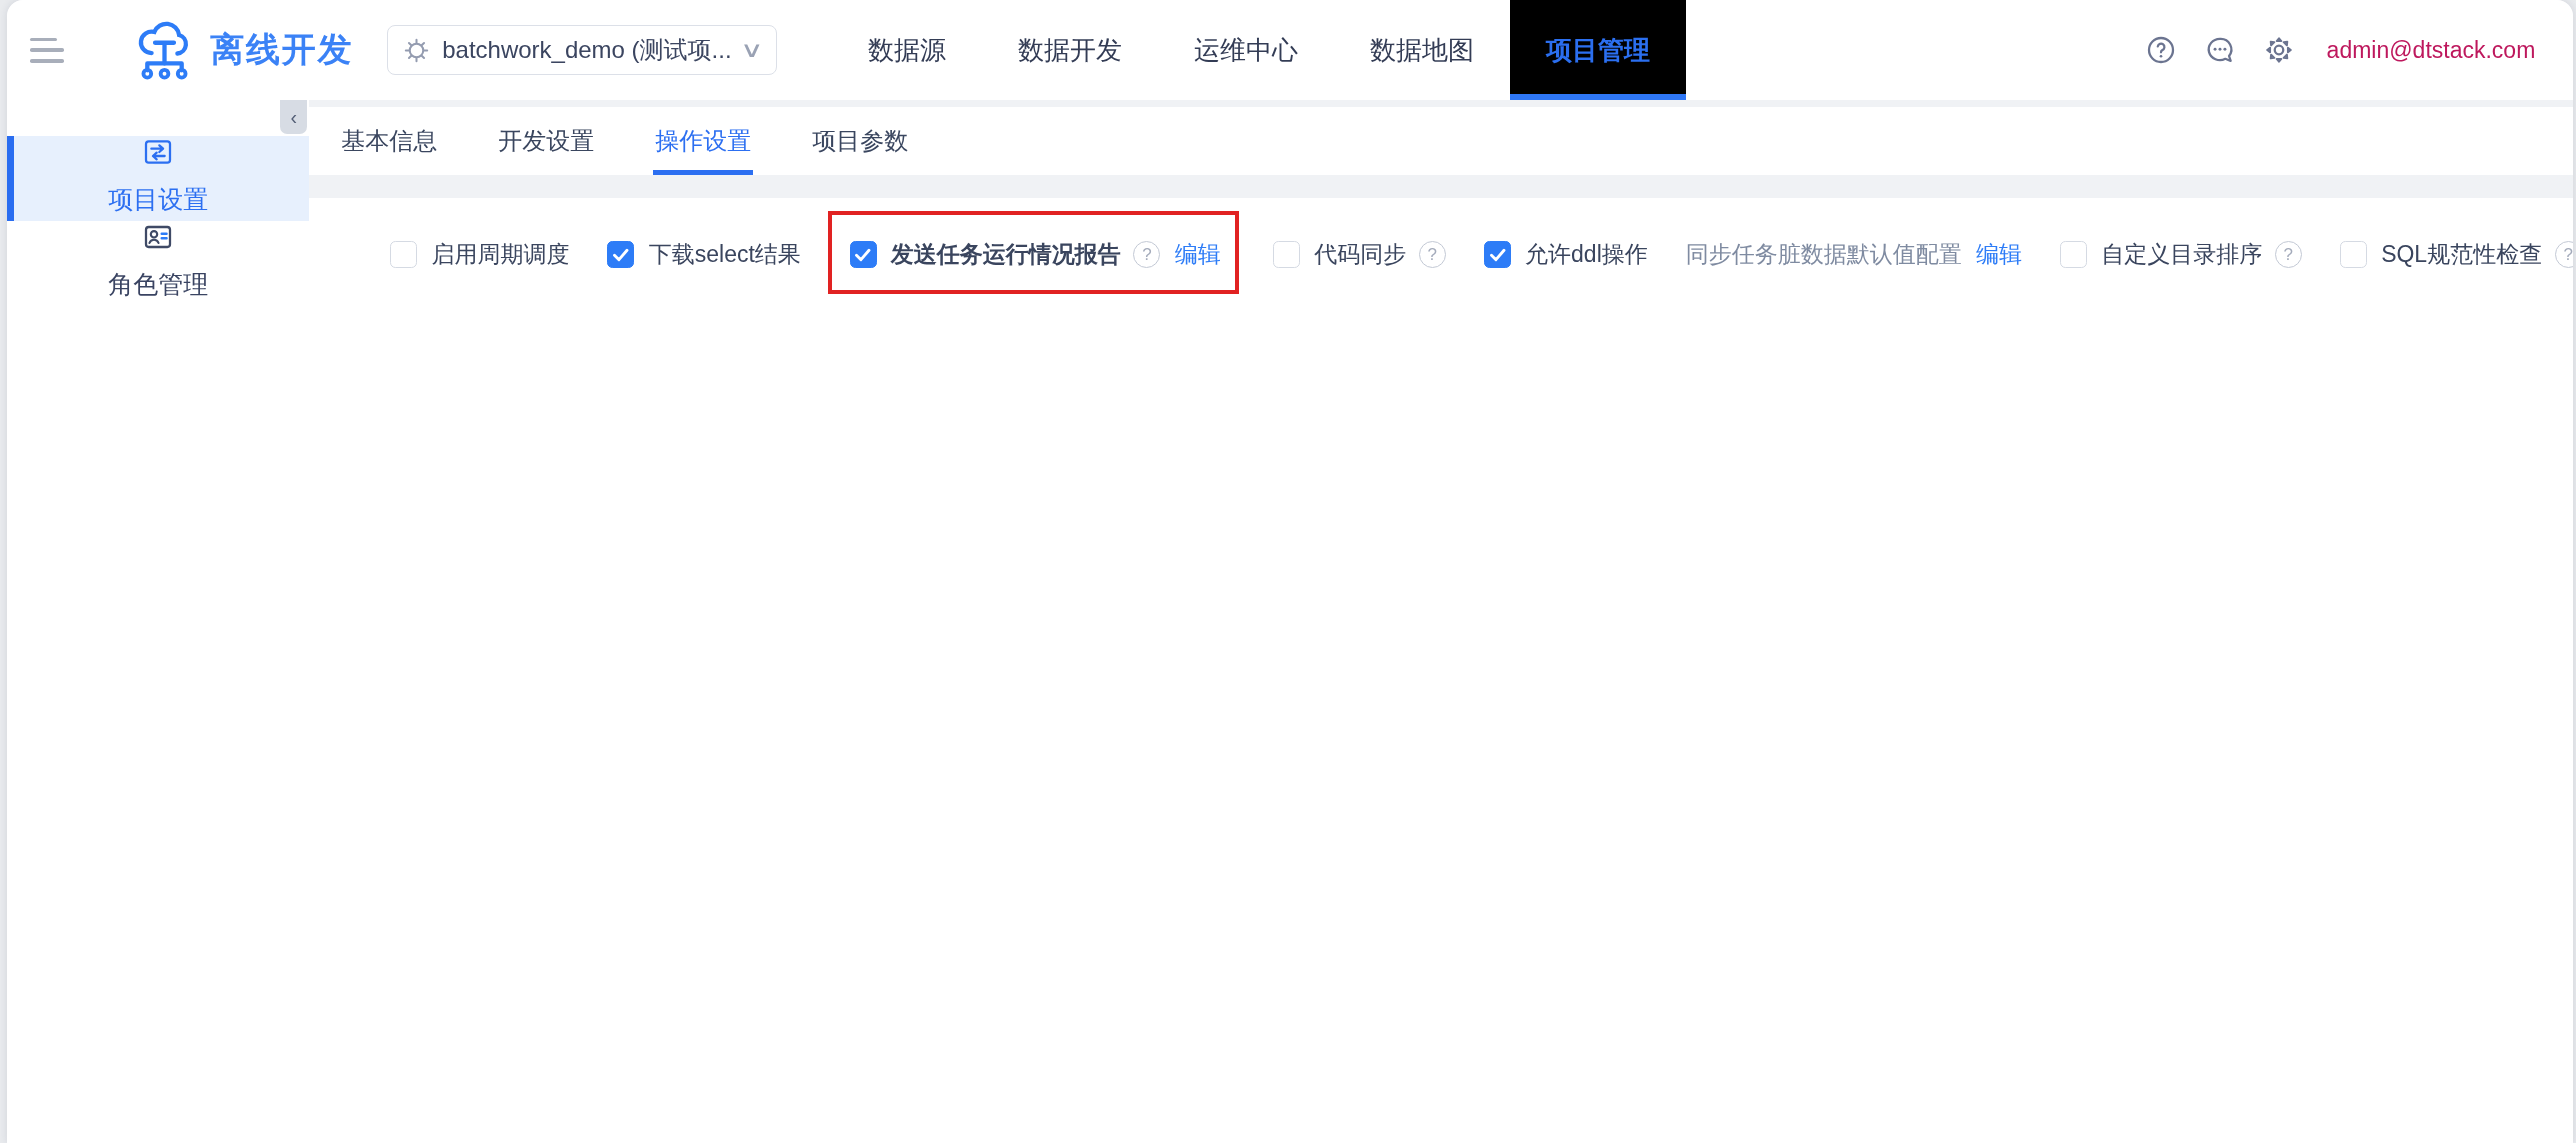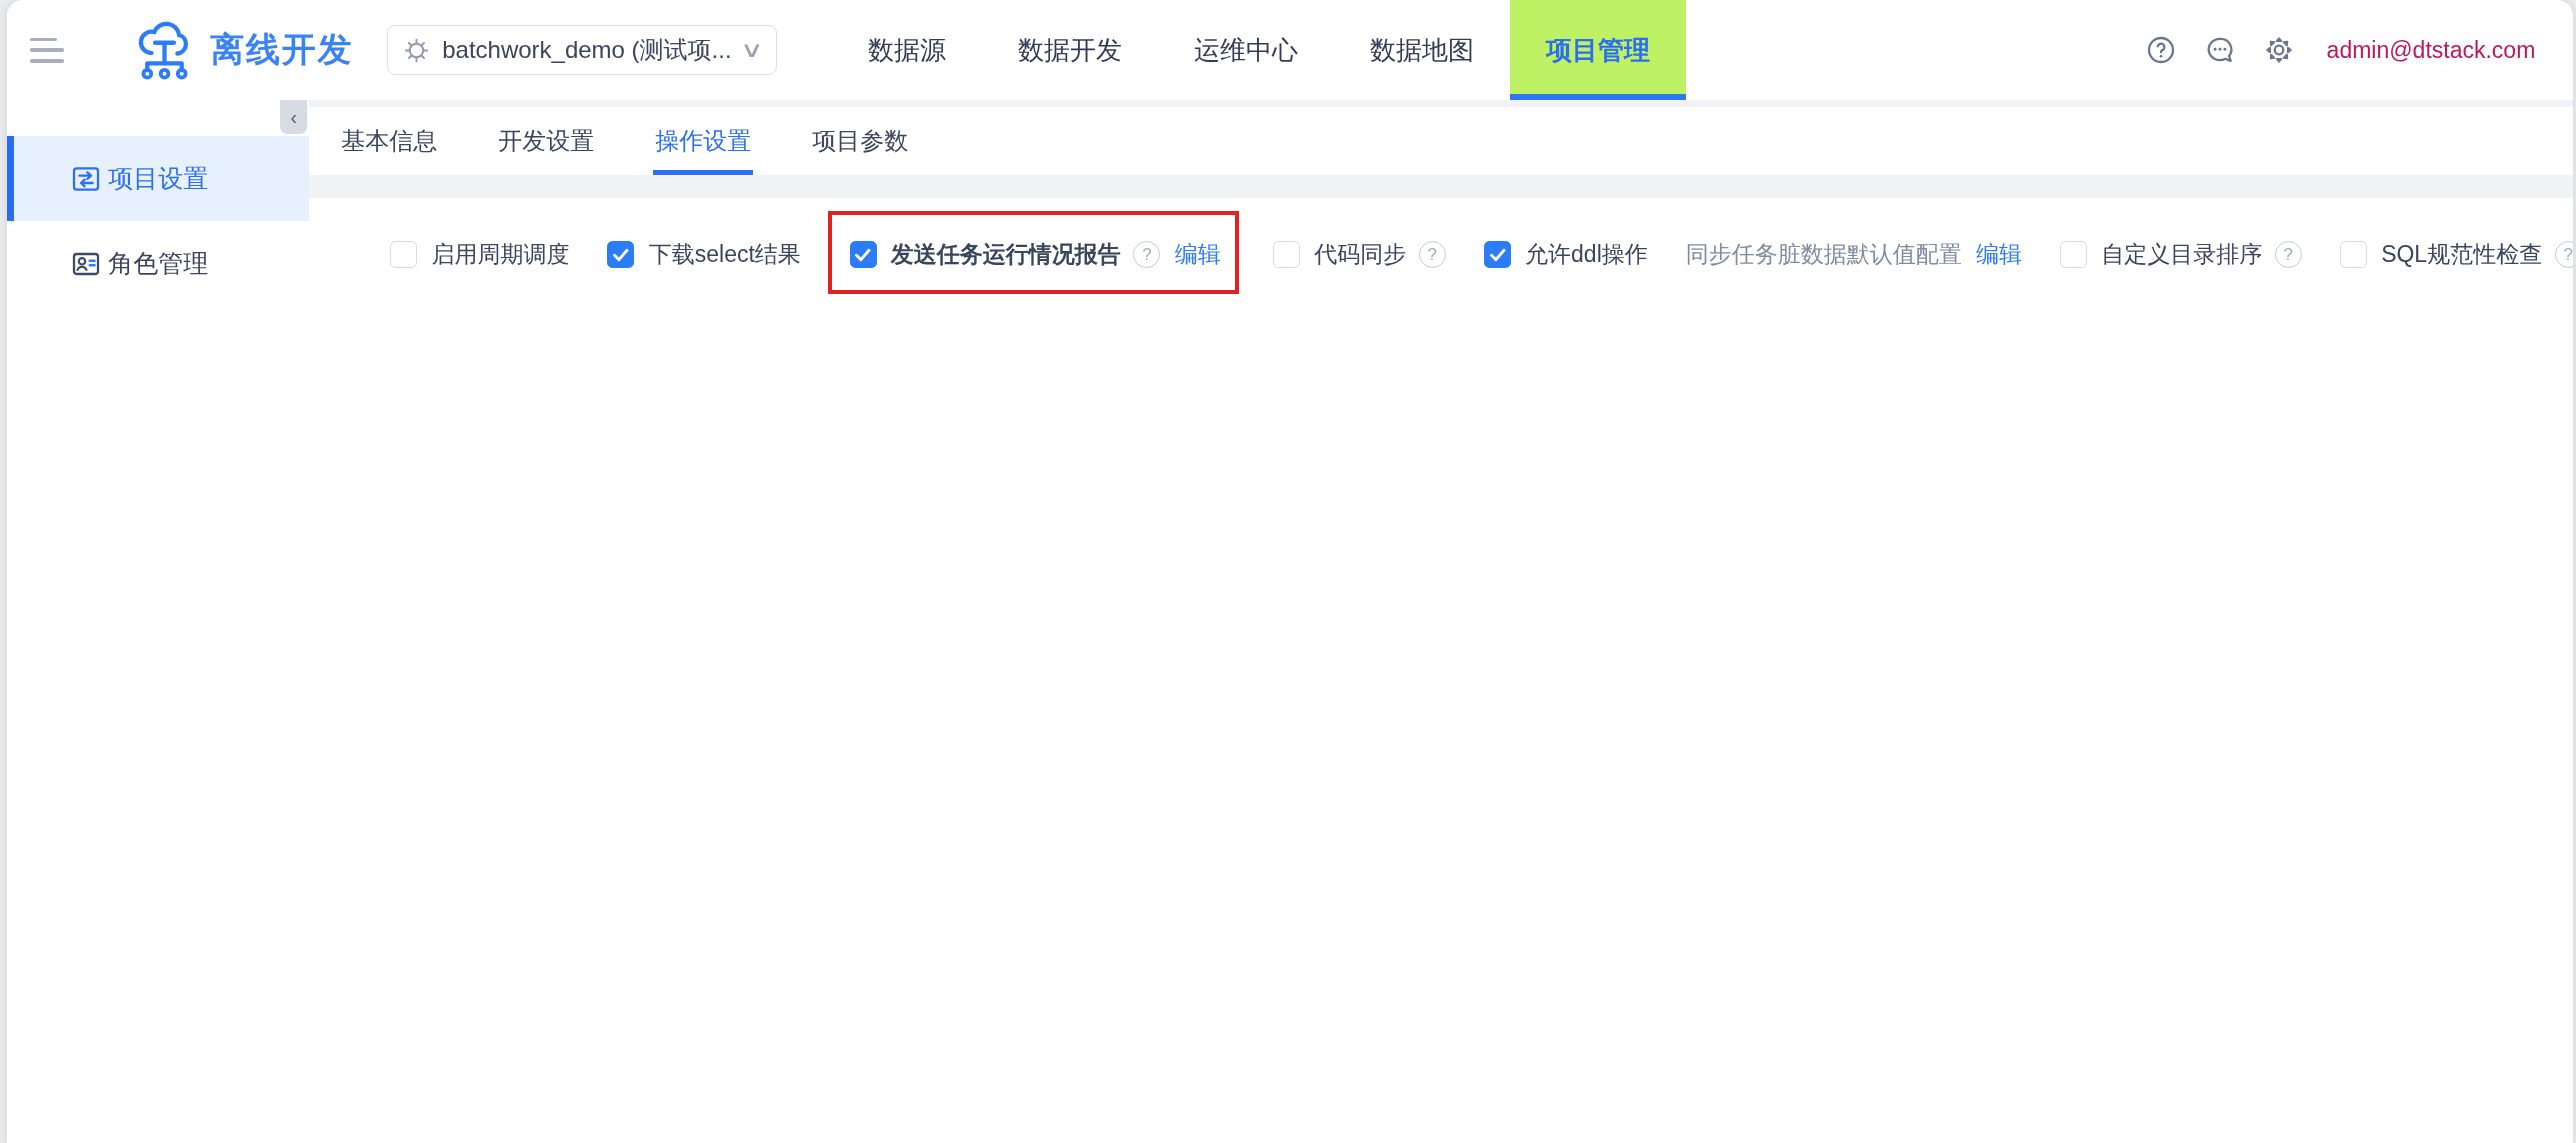--- a/index.html
+++ b/index.html
@@ -17,34 +17,34 @@
   .hamburger i:nth-child(1){ width:27px; } .hamburger i:nth-child(2){ width:34px; } .hamburger i:nth-child(3){ width:34px; }
   .logo { margin-left:73px; width:55px; height:61px; flex:none; }
   .product-title { margin-left:18px; font-size:34px; font-weight:700; color:#3b82f6; letter-spacing:1.8px; white-space:nowrap; }
   .project-select { margin-left:34px; height:50px; min-width:333px; border:1.8px solid #dce0e8; border-radius:8px;
     display:flex; align-items:center; gap:12.5px; padding:0 16px 0 14.3px; cursor:pointer; background:#fff; }
   .project-select .pname { font-size:24px; color:#3b4560; white-space:nowrap; }
   .chev { color:#9aa2b4; font-size:21.5px; transform:scaleX(1.5); }
   .nav { display:flex; height:100%; margin-left:55px; }
   .nav-item { display:flex; align-items:center; padding:0 36px; font-size:26px; color:#333c55;
     cursor:pointer; position:relative; white-space:nowrap; }
-  .nav-item.active { background:#bef264; color:#2b6ff0; font-weight:600; }
+  .nav-item.active { background:#000000; color:#2b6ff0; font-weight:600; }
   .nav-item.active::after { content:""; position:absolute; left:0; right:0; bottom:0; height:6.3px; background:#2e77f6; }
   .header-right { margin-left:auto; display:flex; align-items:center; gap:27px; margin-right:38px; }
   .hicon { width:32px; height:32px; color:#6b7490; cursor:pointer; flex:none; }
   .email { font-size:23px; color:#be185d; margin-left:5px; cursor:pointer; white-space:nowrap; }
 
   
   .body-row { display:flex; height:calc(100% - 100px); }
   .sidebar { width:302px; background:#fff; position:relative; flex:none; padding-top:36px; }
   .collapse-btn { position:absolute; top:0; right:1.8px; width:27px; height:34px; background:#d7dce4;
     border-radius:0 0 7.2px 7.2px; display:flex; align-items:center; justify-content:center;
     font-size:19.7px; color:#525d75; cursor:pointer; }
-  .side-item { height:85px; display:flex; align-items:center; padding-left:63px; gap:6px;
-    font-size:25px; color:#3a4462; cursor:pointer; position:relative; }
+  .side-item { height:85px; display:flex; align-items:center; gap:15px;
+    font-size:25px; color:#3a4462; cursor:pointer; position:relative;flex-direction:column; }
   .side-item svg { width:32px; height:32px; flex:none; }
   .side-item.active { background:#e7f0fd; color:#2c6ff1; }
   .side-item.active::before { content:""; position:absolute; left:0; top:0; bottom:0; width:7.2px; background:#2a6df0; }
 
   .main { flex:1; position:relative; display:flex; flex-direction:column; background:#f0f2f5; }
   .tab-card { margin-top:7.2px; height:68px; background:#fff; display:flex; padding-left:32px; gap:61px; }
   .tab { display:flex; align-items:center; font-size:24px; color:#3a465f; cursor:pointer; position:relative; white-space:nowrap; }
   .tab.active { color:#2c6ff1; }
   .tab.active::after { content:""; position:absolute; left:-1.8px; right:-1.8px; bottom:0; height:5.4px; background:#2c6ff1; }
 

